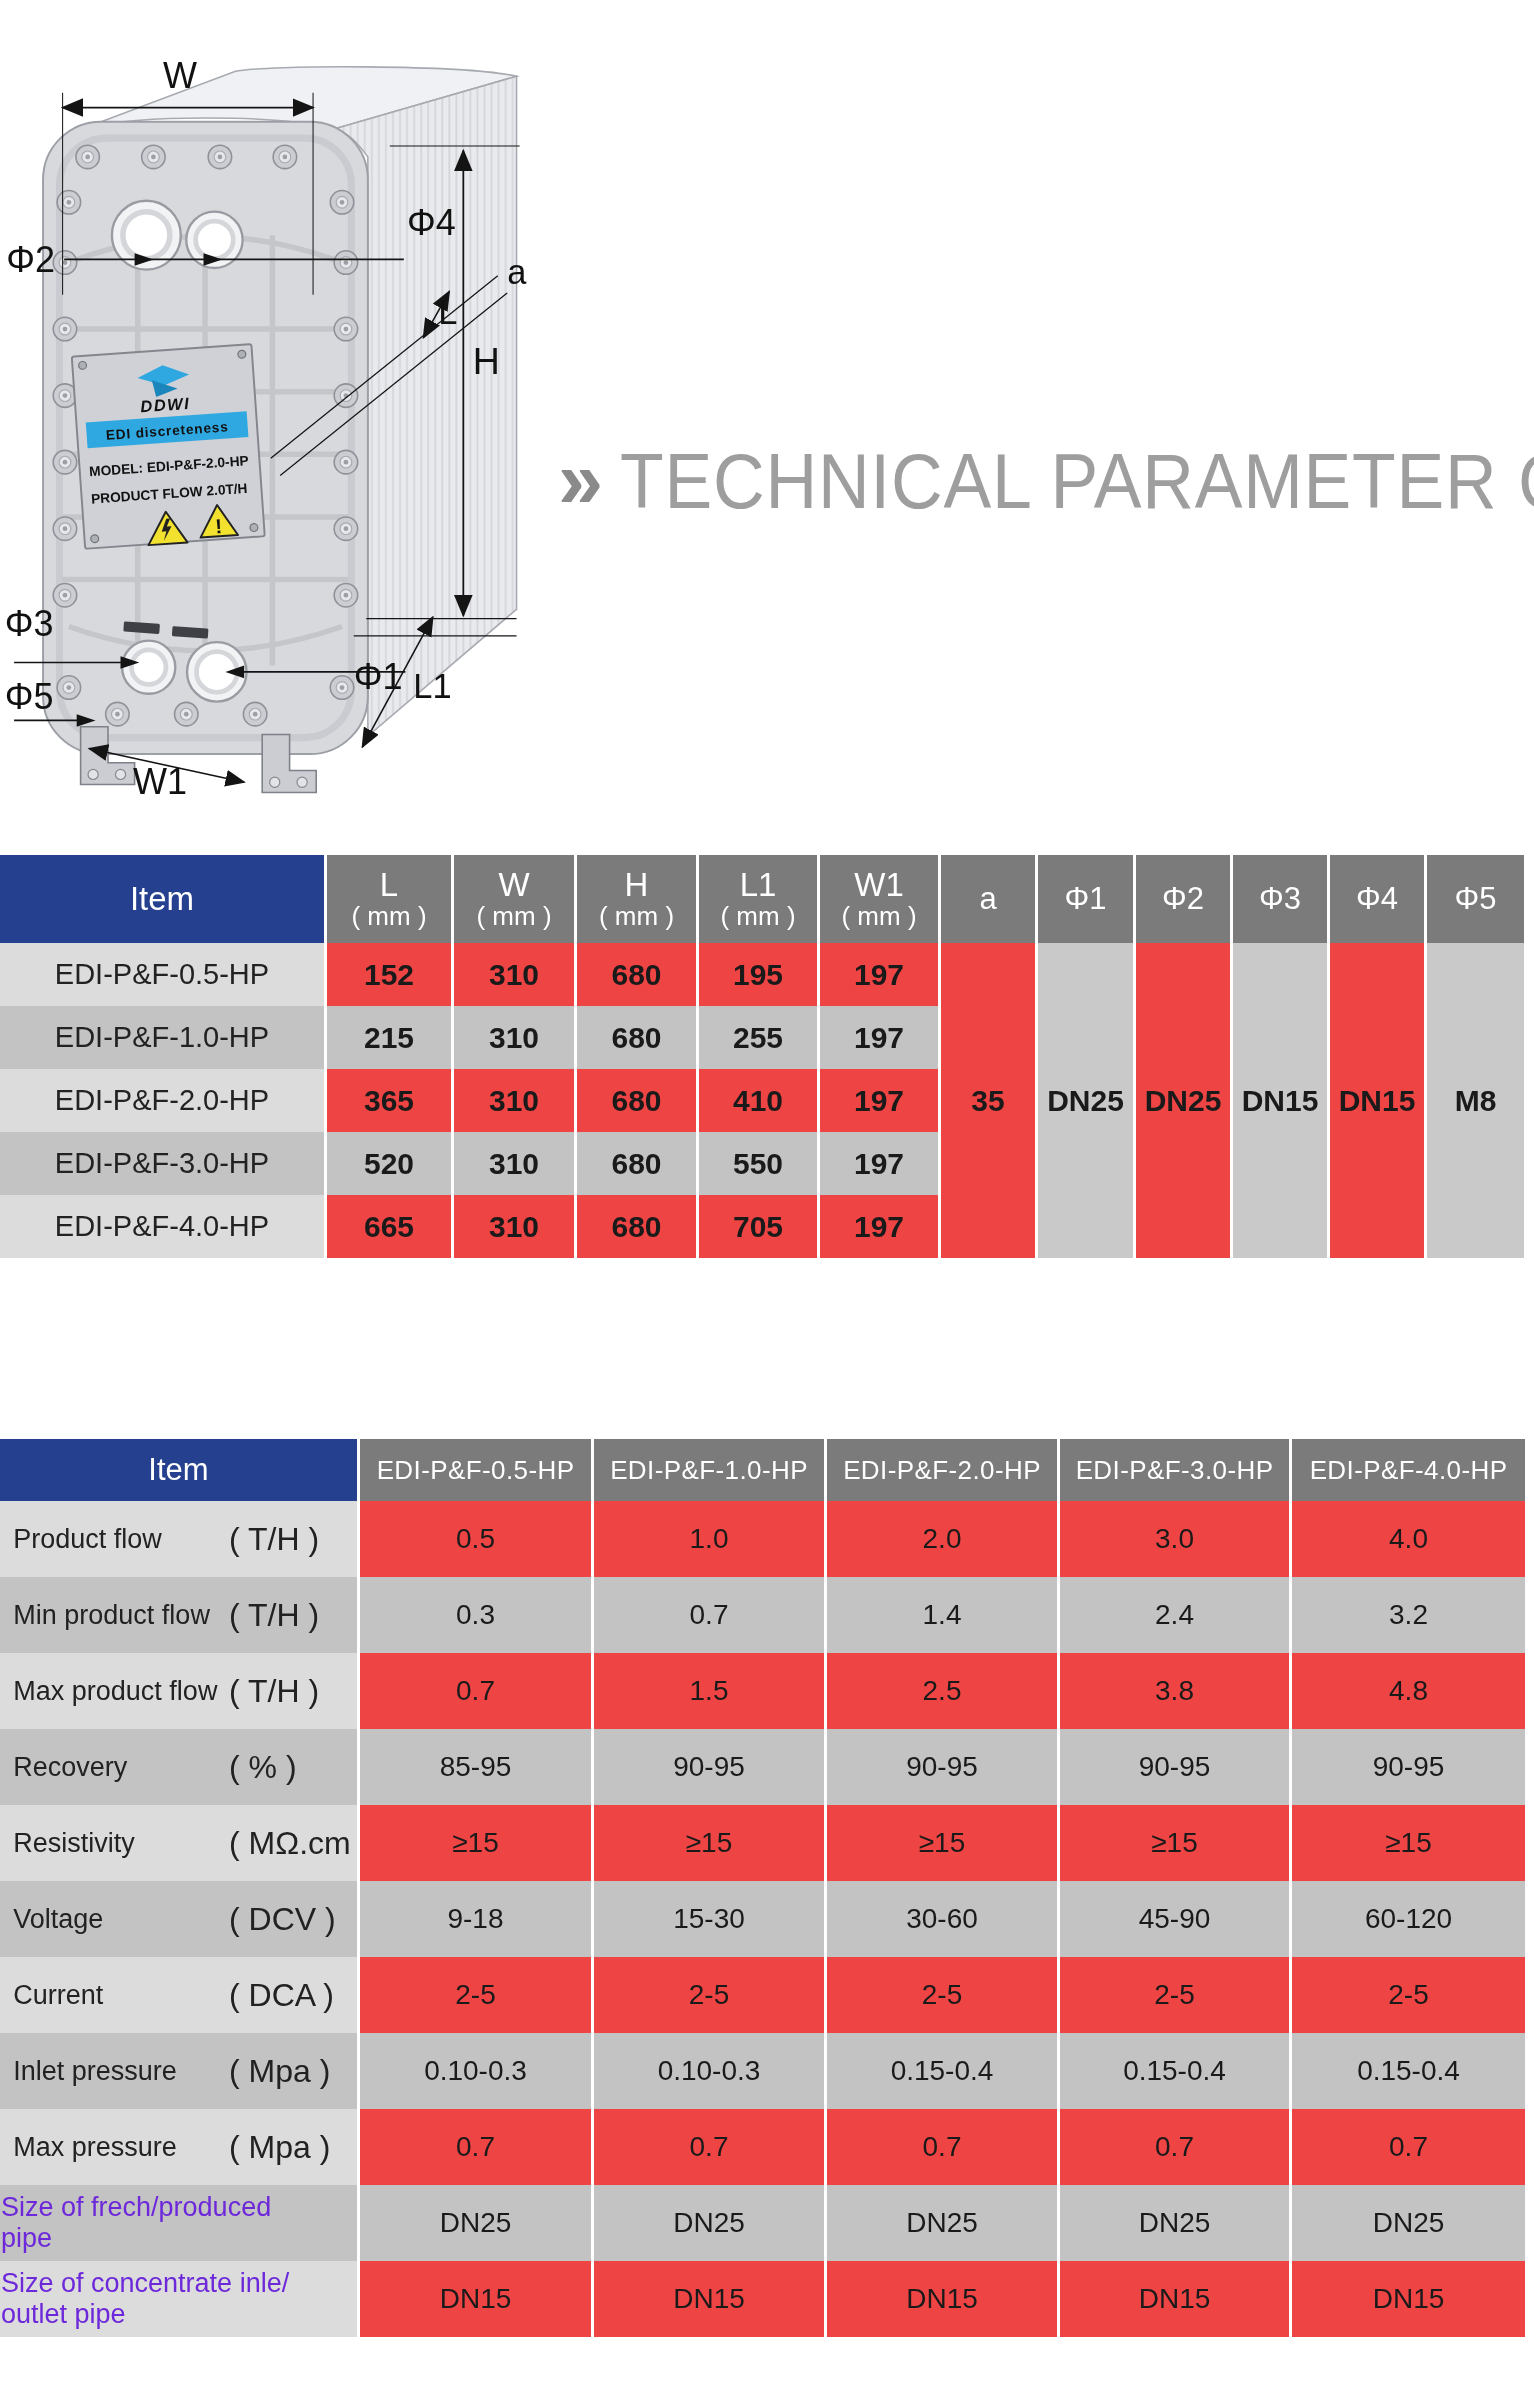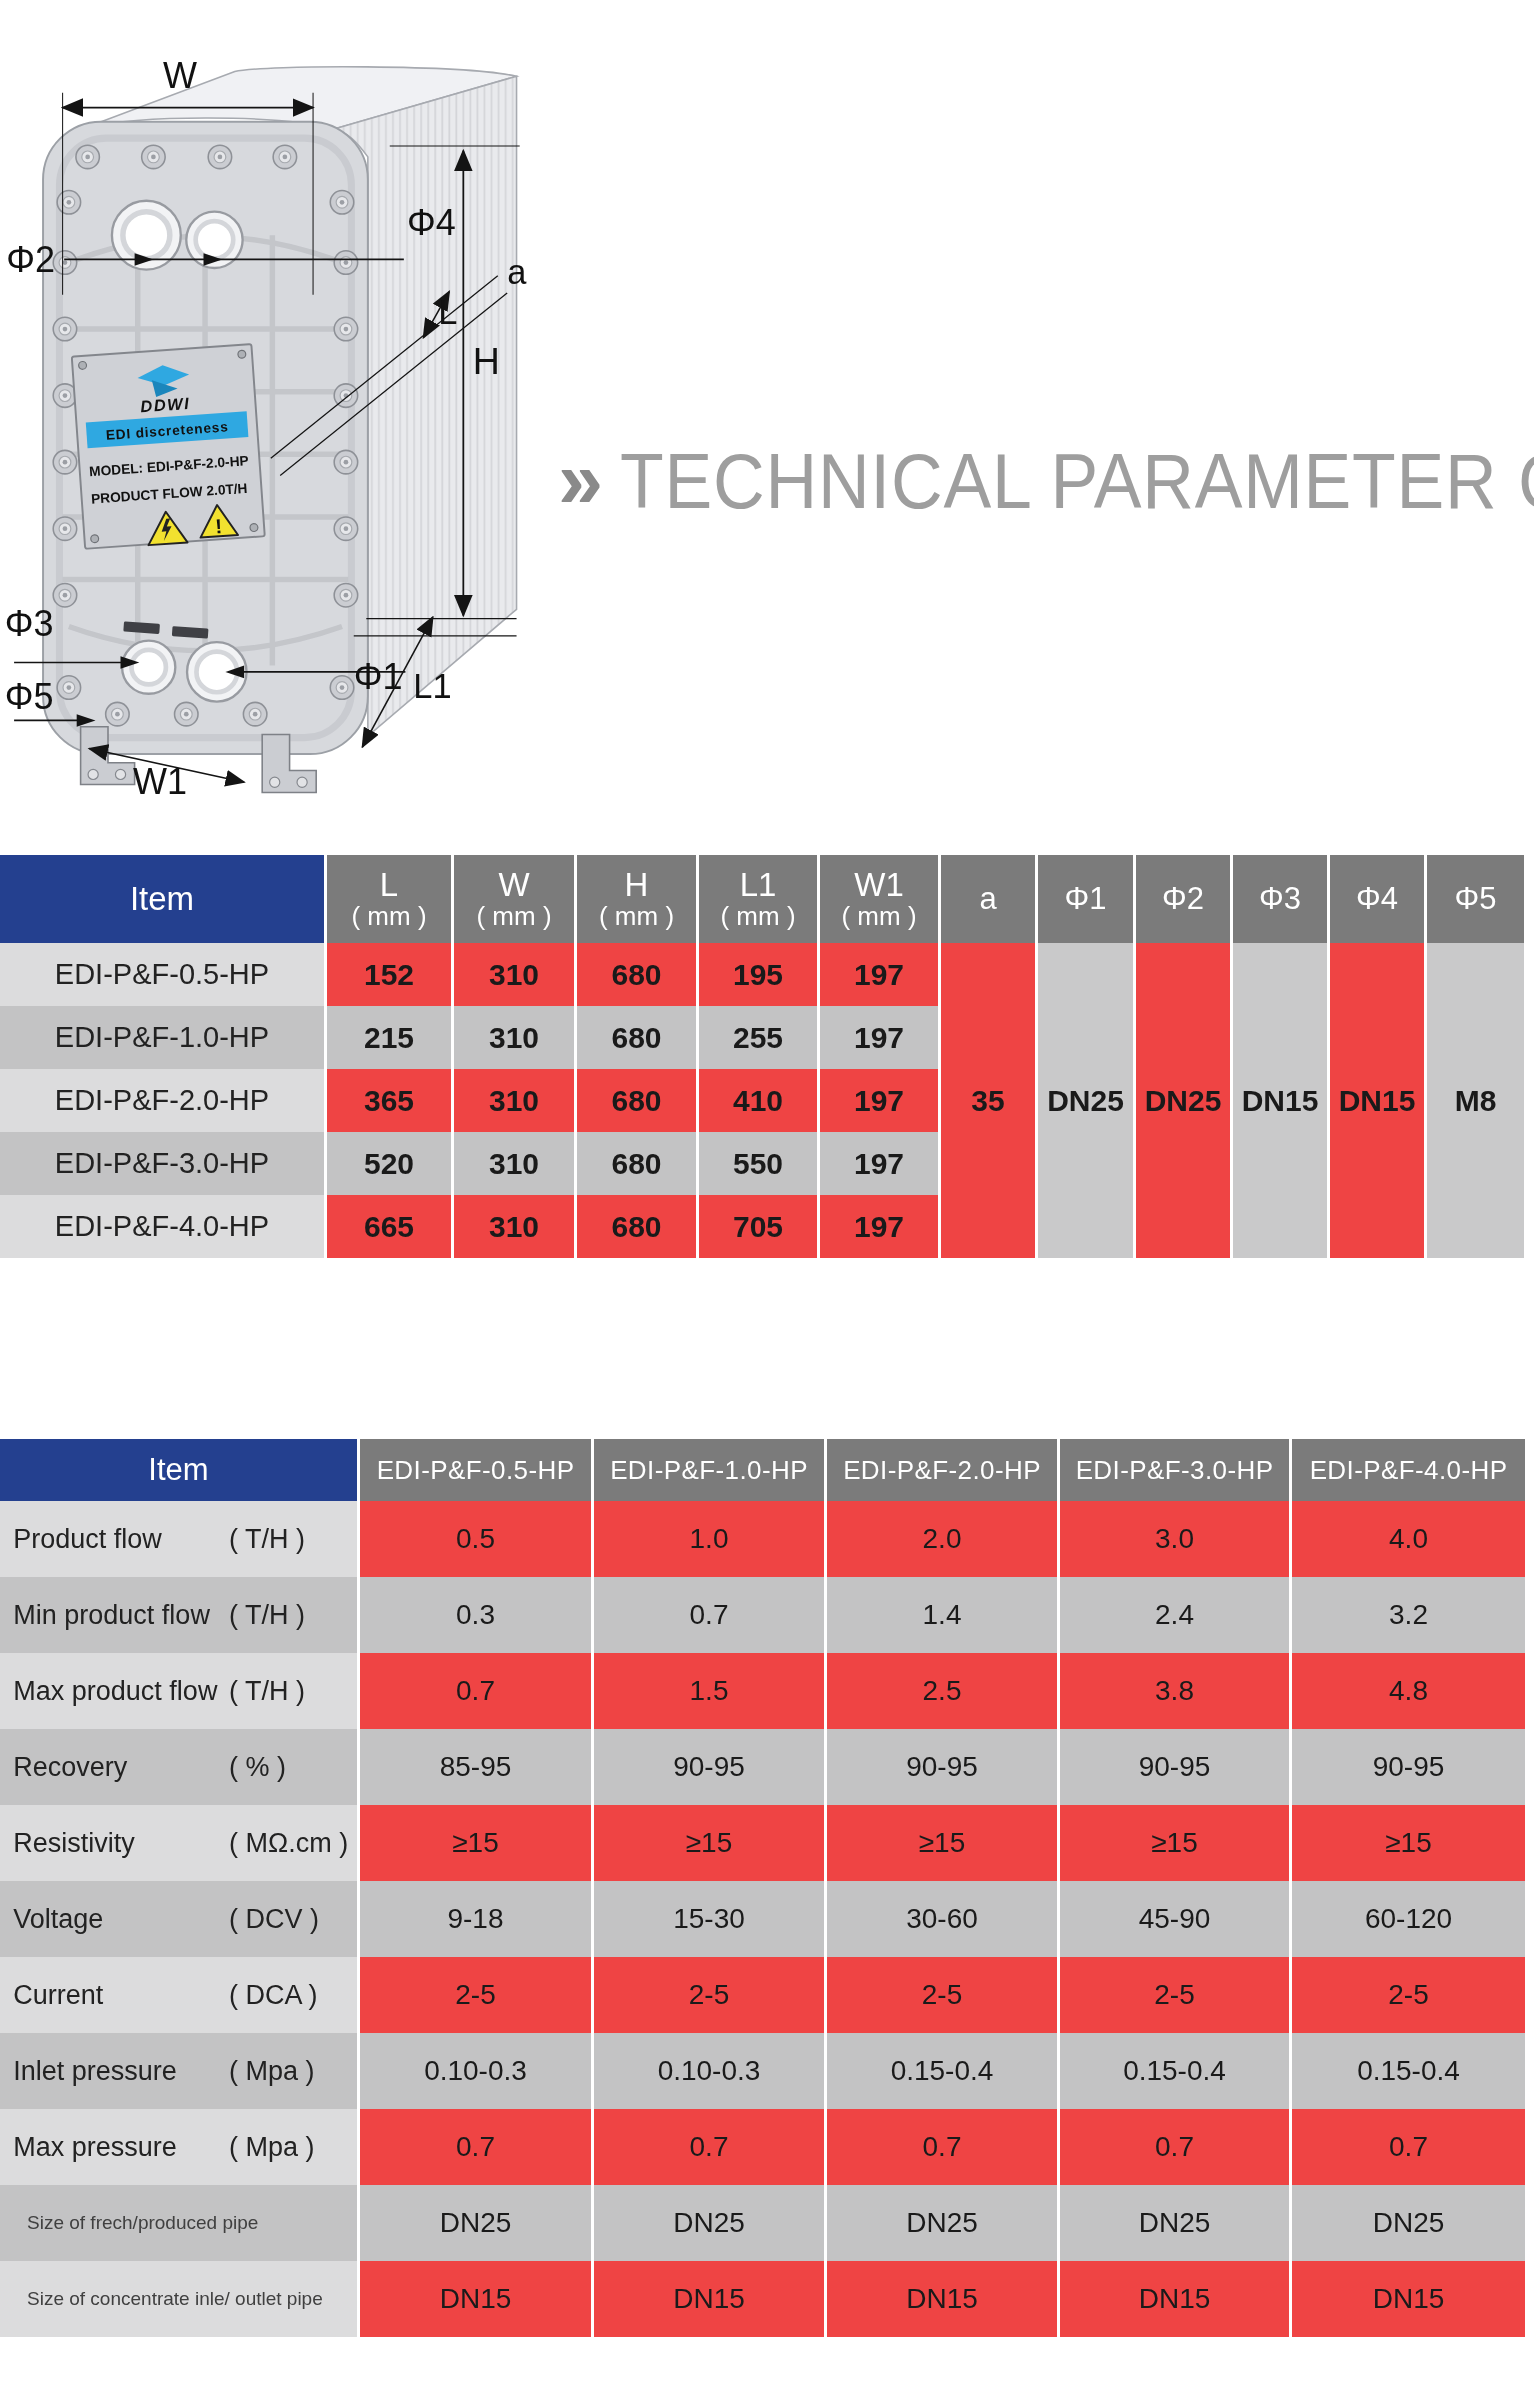--- a/index.html
+++ b/index.html
@@ -38,22 +38,22 @@
   #t1 .spec{font-size:30px;font-weight:700}
 
   
   #t2{top:1439px;width:1526px;
       grid-template-columns:360px 234px 233px 233px 232px 233px;
       grid-template-rows:62px repeat(11,76px)}
   #t2 .itemh{font-size:31px}
   #t2 .mh{font-size:26px;letter-spacing:0.4px;font-weight:400}
   #t2 .lblcell{justify-content:flex-start;position:relative}
   #t2 .lbl{position:absolute;left:13.3px;font-size:27px;color:#222;white-space:nowrap}
-  #t2 .unit{position:absolute;left:229px;font-size:27px;color:#222;white-space:nowrap}
-  #t2 .lbl2{margin-left:27px;font-size:19px;color:#404040;line-height:1.15;max-width:307px}
+  #t2 .unit{position:absolute;left:229px;font-size:32px;color:#222;white-space:nowrap}
+  #t2 .lbl2{margin-left:1px;font-size:27px;color:#6d28d9;line-height:1.15;max-width:307px}
   #t2 .pnum{font-size:28px;font-weight:400}
 
   
   #drawing{position:absolute;left:0;top:0}
   #drawing text{font-family:"Liberation Sans",sans-serif;fill:#111}
 </style>
 </head>
 <body>
 
 <svg id="drawing" width="767" height="846" viewBox="0 0 980 1080" aria-hidden="true">

